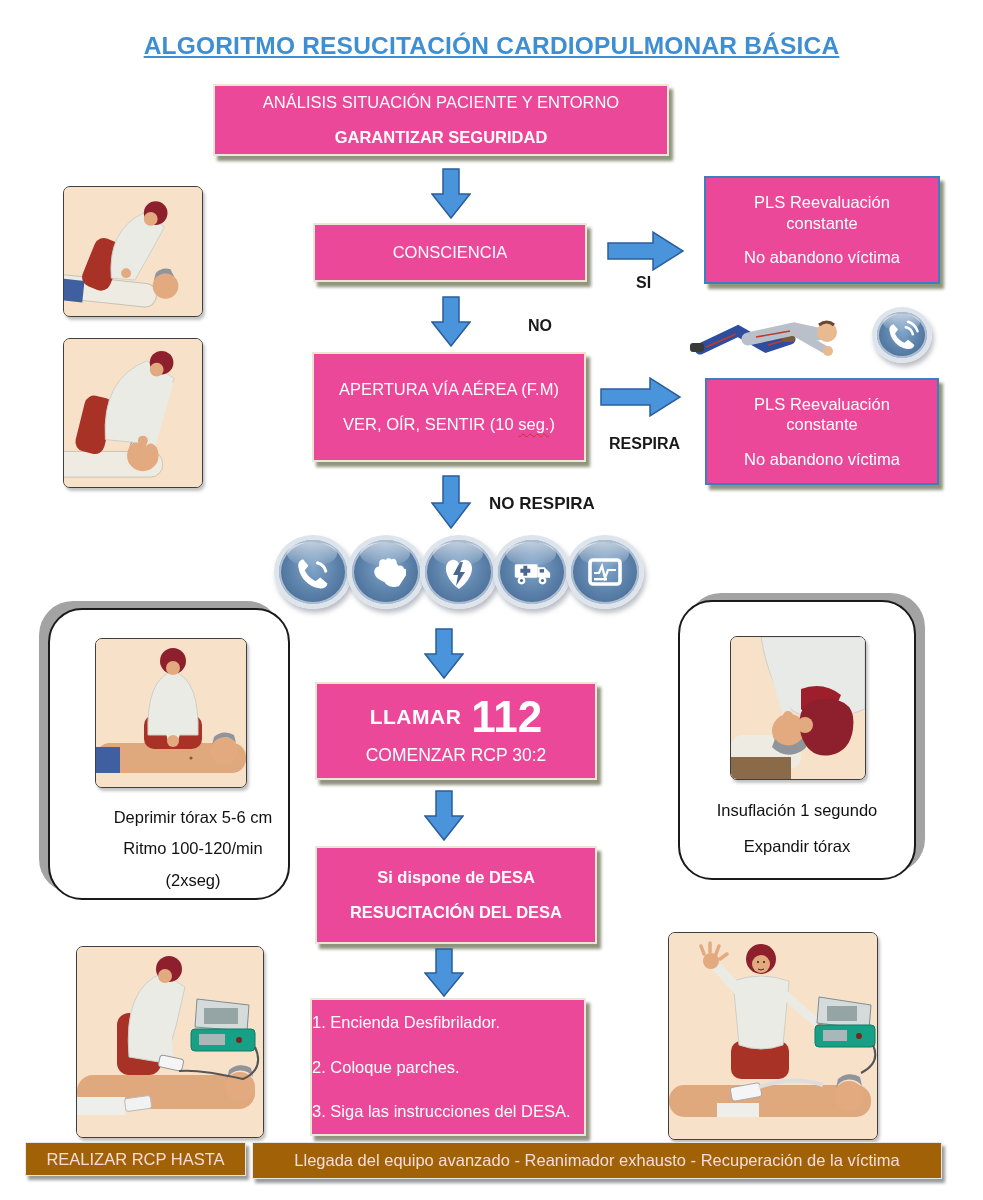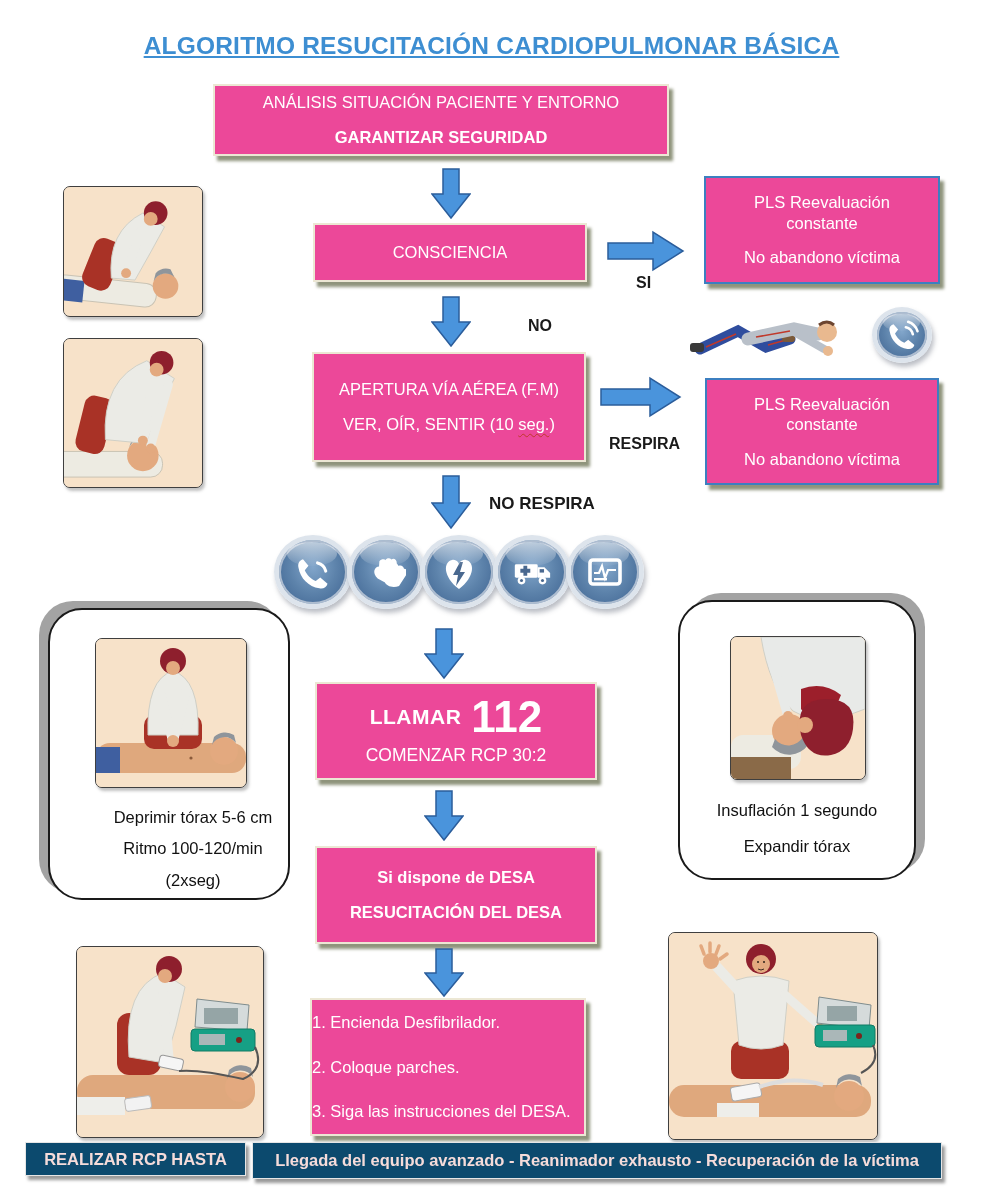--- a/index.html
+++ b/index.html
@@ -27,22 +27,22 @@
   .pic{border:1.5px solid #3f3f3f;border-radius:7px;overflow:hidden;background:#f7e2c9;
        box-shadow:2px 3px 3px rgba(120,120,120,.45);}
   .pic svg{display:block;}
   
   .glossy{border-radius:50%;position:relative;display:flex;align-items:center;justify-content:center;
           background:radial-gradient(ellipse at 50% 42%,#82a6cb 0%,#5d83ab 48%,#3c618f 100%);
           border:5px solid #dde4ec;box-shadow:inset 0 0 0 2px #aebdd0,2px 4px 5px rgba(60,70,90,.35);}
   .glossy::after{content:"";position:absolute;top:2px;left:12%;width:74%;height:38%;
           border-radius:50%;background:linear-gradient(rgba(255,255,255,.6),rgba(255,255,255,.04));}
   
-  .redbar{background:#0c4a6e;border:1px solid #e6e6e6;box-shadow:3px 4px 3px #9a9a9a;
-          color:#f6dcda;font-weight:700;font-size:16.5px;display:flex;align-items:center;justify-content:center;}
+  .redbar{background:#a16207;border:1px solid #e6e6e6;box-shadow:3px 4px 3px #9a9a9a;
+          color:#f6dcda;font-weight:400;font-size:16.5px;display:flex;align-items:center;justify-content:center;}
   .squiggle{text-decoration:underline wavy #c0392b;text-decoration-thickness:1px;text-underline-offset:3px;}
   .num112{font-size:44px;font-weight:bold;line-height:1;margin-left:10px;}
   .llamar-row{display:flex;align-items:center;justify-content:center;}
   .llamar-lab{font-size:21px;font-weight:bold;letter-spacing:.5px;}
   .steps{align-items:flex-start !important;text-align:left;justify-content:space-around;}
 </style>
 </head>
 <body>
 
 <div id="stage">

